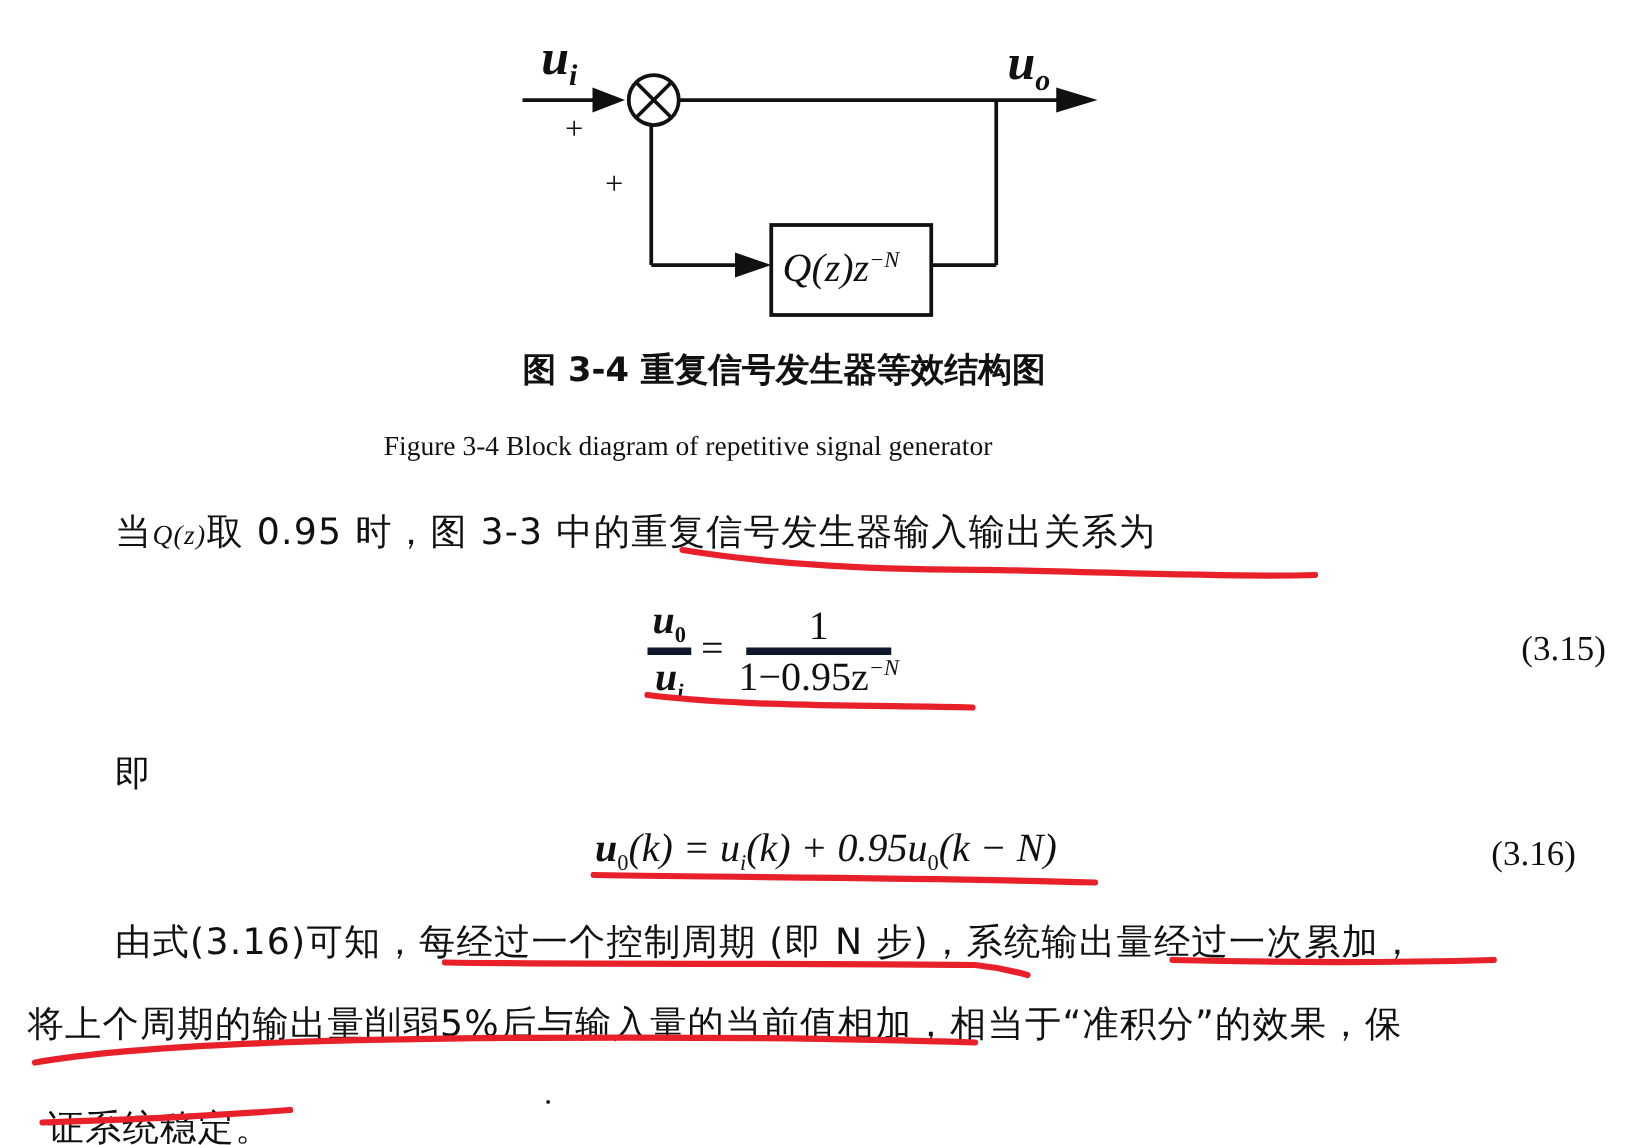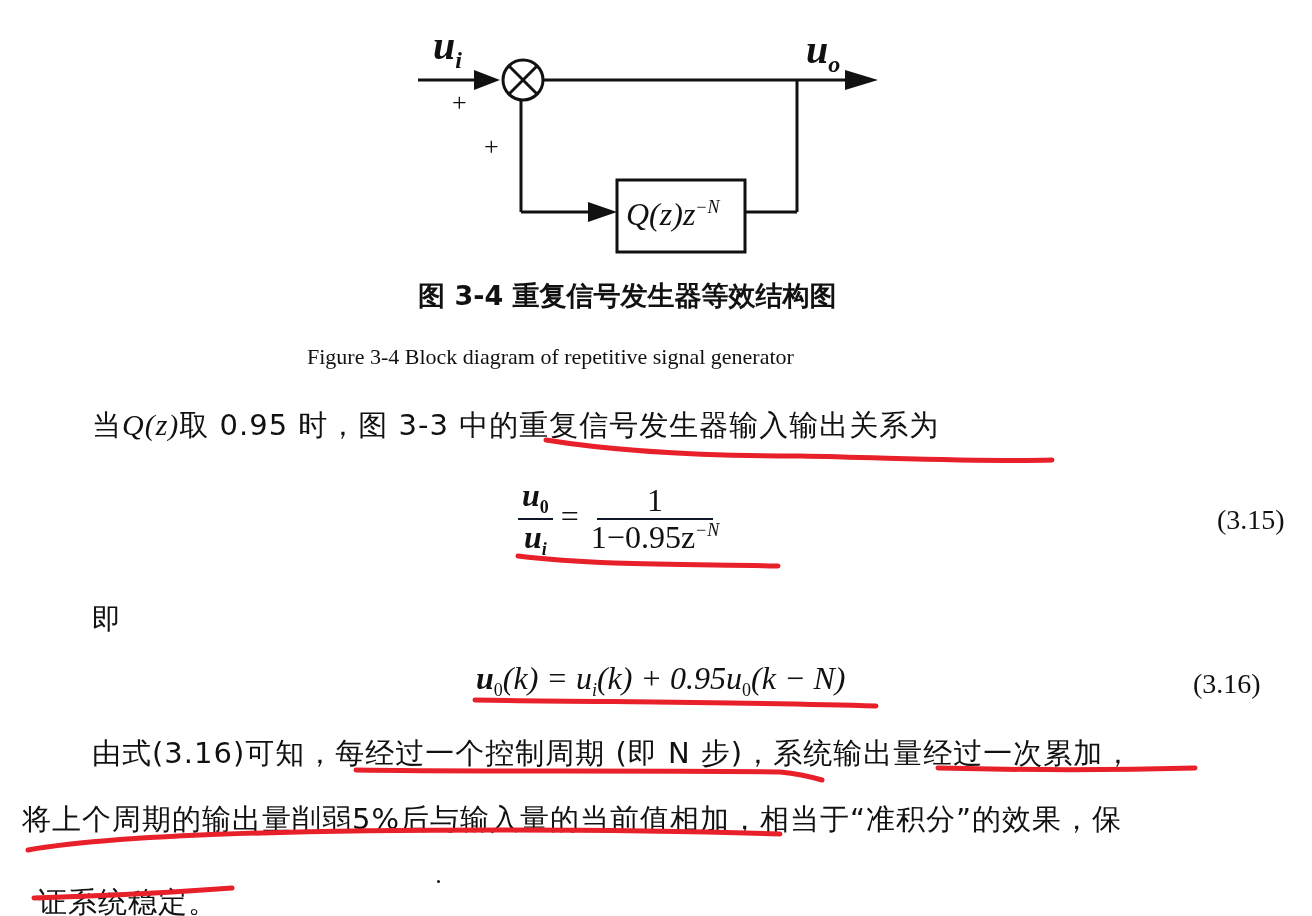--- a/index.html
+++ b/index.html
@@ -11,21 +11,21 @@
   .ital { font-style:italic; }
   .bold-it { font-style:italic; font-weight:bold; }
   #diagram { position:absolute; left:0; top:0; }
   #annot { position:absolute; left:0; top:0; pointer-events:none; }
   .caption-cn { font-size:27px;font-weight:bold; }
   .caption-en { font-size:22px; }
   .body-text { font-size:29px; letter-spacing:1px; }
   .eq { font-size:32px; }
   .eqnum { font-size:28px; }
   .frac { display:inline-flex; flex-direction:column; align-items:center; vertical-align:middle; }
-  .frac .num { padding:0 4px; border-bottom:2px solid #0f172a; line-height:1.1; }
+  .frac .num { padding:0 4px; border-bottom:6px solid #0f172a; line-height:1.1; }
   .frac .den { padding:0 4px; line-height:1.1; }
 </style>
 </head>
 <body>
 
 <svg id="diagram" width="1312" height="916">
 
   <line x1="418" y1="80" x2="480" y2="80" stroke="#111" stroke-width="3"></line>
   <polygon points="474,70 500,80 474,90" fill="#111"></polygon>
 
@@ -48,21 +48,21 @@
 <div class="abs serif bold-it" style="left:433px;top:22px;font-size:40px;"><span>u</span><sub style="font-size:24px;">i</sub></div>
 <div class="abs serif bold-it" style="left:806px;top:26px;font-size:40px;"><span>u</span><sub style="font-size:24px;">o</sub></div>
 <div class="abs serif" style="left:452px;top:88px;font-size:26px;">+</div>
 <div class="abs serif" style="left:484px;top:132px;font-size:26px;">+</div>
 <div class="abs serif ital" style="left:626px;top:196px;font-size:32px;"><span>Q(z)z</span><sup style="font-size:18px;">−N</sup></div>
 
 <div class="abs cjk caption-cn" style="left:418px;top:278px;">图 3-4  重复信号发生器等效结构图</div>
 <div class="abs serif caption-en" style="left:307px;top:344px;">Figure 3-4 Block diagram of repetitive signal generator</div>
 
 <div class="abs body-text cjk" style="left:92px;top:406px;">
-  <span>当</span><span class="serif ital" style="font-size:30px;">Q(z)</span><span>取 0.95 时，图 3-3 中的</span><span>重复信号发生器输入输出关系为</span>
+  <span>当</span><span class="serif ital" style="font-size:22px;">Q(z)</span><span>取 0.95 时，图 3-3 中的</span><span>重复信号发生器输入输出关系为</span>
 </div>
 
 <div class="abs serif eq" style="left:518px;top:478px;">
   <span class="frac">
       <span class="num bold-it"><span>u</span><sub style="font-size:18px;font-style:normal;">0</sub></span>
       <span class="den bold-it"><span>u</span><sub style="font-size:18px;">i</sub></span>
     </span>
   <span>=</span>
   <span class="frac">
       <span class="num" style="padding:0 50px;">1</span>

